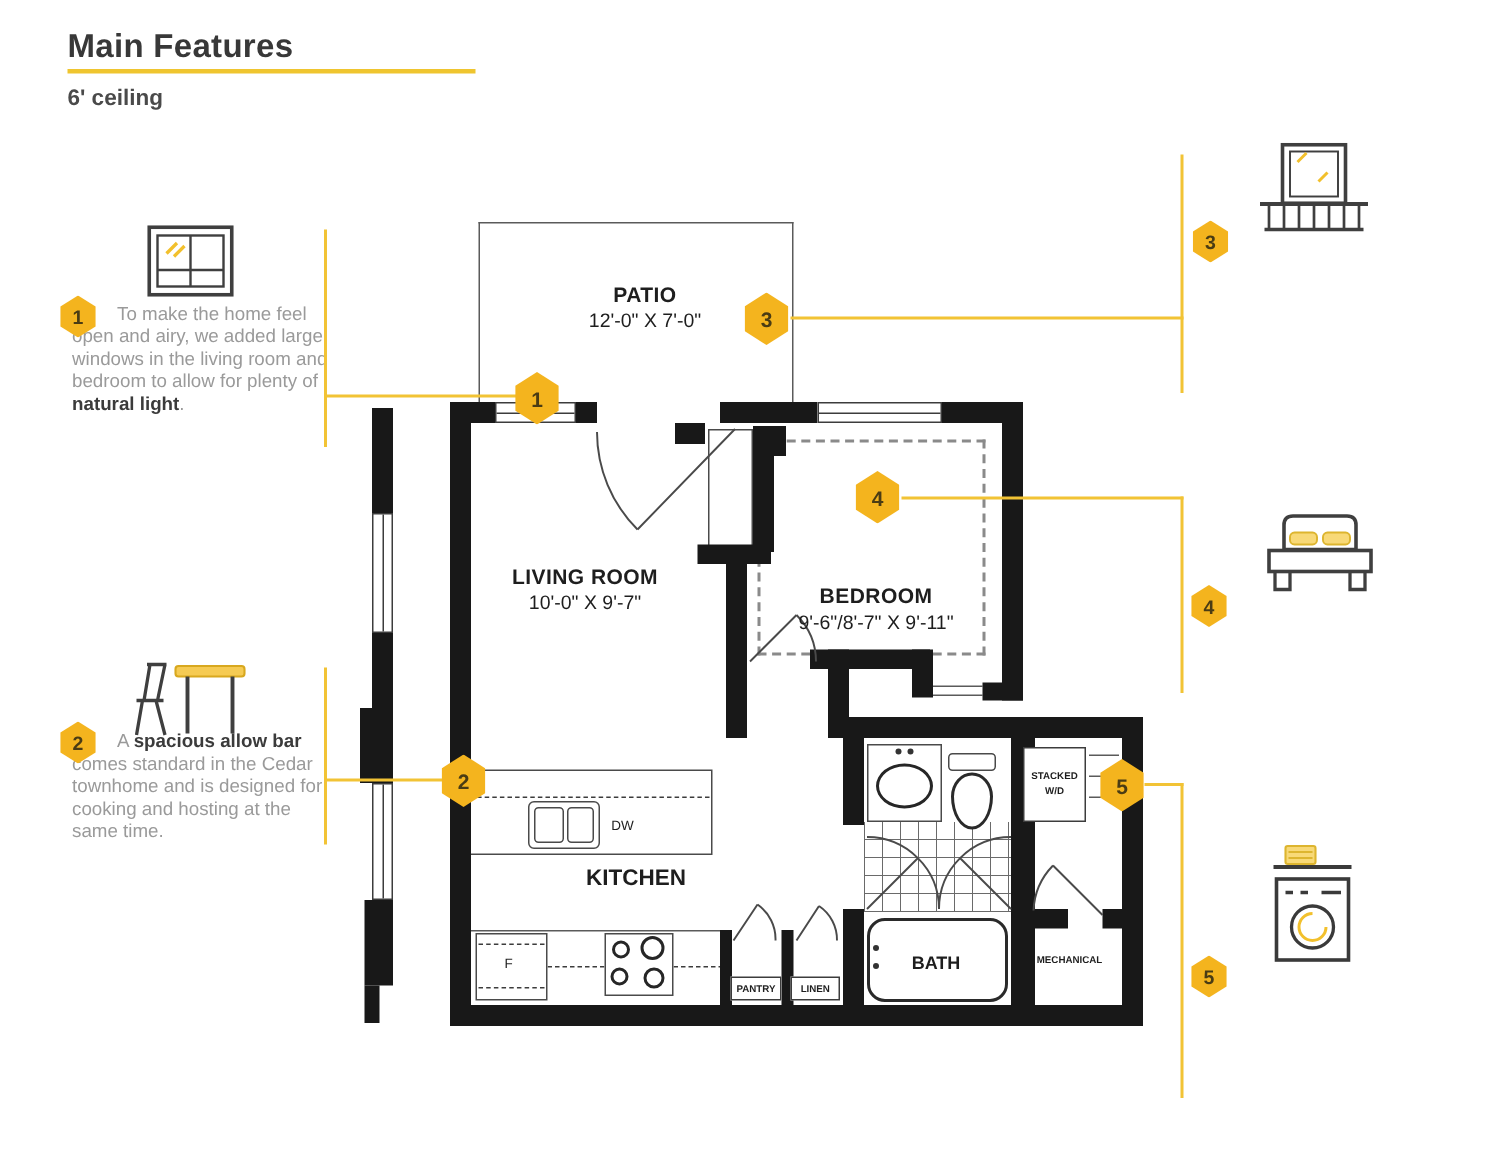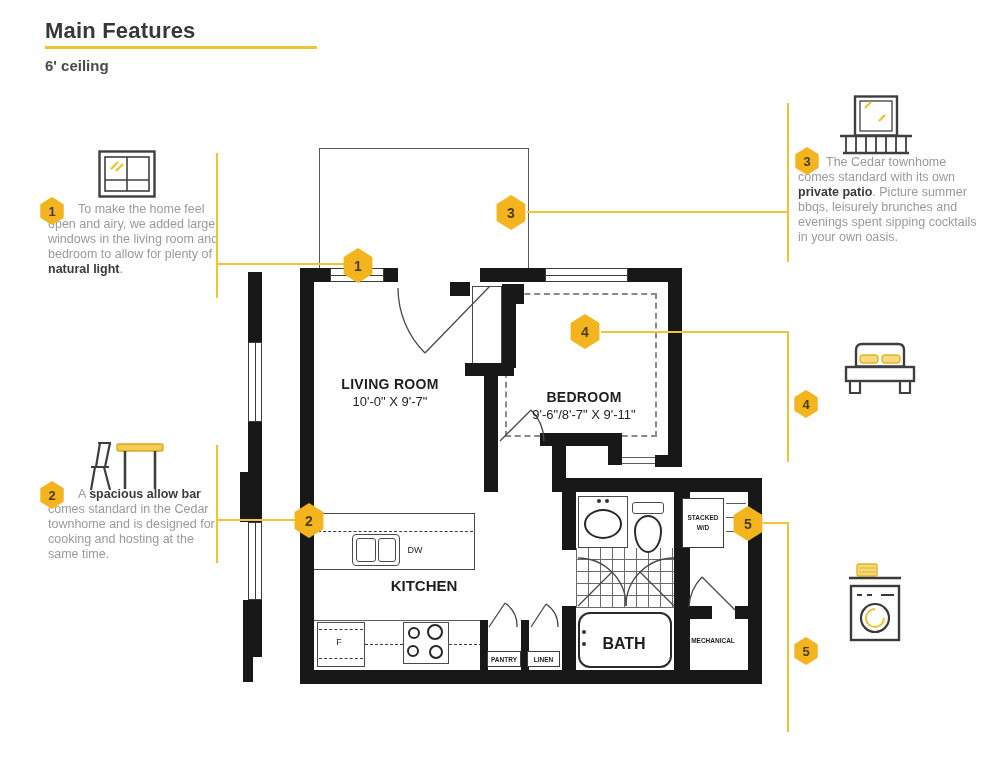--- a/index.html
+++ b/index.html
@@ -93,23 +93,20 @@
     <rect x="17" y="1.5" width="42" height="39" fill="none" stroke="#3f3f3f" stroke-width="2.4"></rect>
     <rect x="22" y="6" width="32" height="30" fill="none" stroke="#3f3f3f" stroke-width="1.3"></rect>
     <path d="M27,13 L33,7 M41,26 L47,20" stroke="#F2C02C" stroke-width="2" fill="none"></path>
     <line x1="2" y1="41" x2="74" y2="41" stroke="#3f3f3f" stroke-width="2.6"></line>
     <path d="M8,41 V58 M18,41 V58 M28,41 V58 M38,41 V58 M48,41 V58 M58,41 V58 M68,41 V58" stroke="#3f3f3f" stroke-width="1.8" fill="none"></path>
     <line x1="5" y1="58" x2="71" y2="58" stroke="#3f3f3f" stroke-width="2.4"></line>
   </svg>
   <div class="hex hex-callout" style="left:794px;top:147px;">
     <span>3</span>
   </div>
-  <p class="callout-text" style="left:798px;top:155px;width:180px;text-indent:28px;">
-    <span>The Cedar townhome comes standard with its own </span><span class="b">private patio</span><span>. Picture summer bbqs, leisurely brunches and evenings spent sipping cocktails in your own oasis.</span>
-  </p>
 
   <svg class="icon" style="left:840px;top:341px;" width="80" height="56" viewBox="0 0 80 56">
     <path d="M16,26 V9 Q16,3 22,3 H58 Q64,3 64,9 V26" fill="none" stroke="#3f3f3f" stroke-width="2.4"></path>
     <rect x="20" y="14" width="18" height="8" rx="3" fill="#F8D977" stroke="#DDB52F" stroke-width="1.3"></rect>
     <rect x="42" y="14" width="18" height="8" rx="3" fill="#F8D977" stroke="#DDB52F" stroke-width="1.3"></rect>
     <line x1="16" y1="25" x2="64" y2="25" stroke="#3f3f3f" stroke-width="1.6"></line>
     <rect x="6" y="26" width="68" height="14" fill="none" stroke="#3f3f3f" stroke-width="2.4"></rect>
     <path d="M10,40 V52 H20 V40 M60,40 V52 H70 V40" fill="none" stroke="#3f3f3f" stroke-width="2.2"></path>
   </svg>
   <div class="hex hex-callout" style="left:793px;top:390px;">
@@ -202,21 +199,21 @@
 
   <div class="labelbox" style="left:487px;top:651px;width:34px;height:16px;font-size:6.5px;">PANTRY</div>
   <div class="labelbox" style="left:527px;top:651px;width:33px;height:16px;font-size:6.5px;">LINEN</div>
 
   <div class="thinrect" style="left:578px;top:496px;width:50px;height:52px;"></div>
   <div class="circle" style="left:584px;top:509px;width:38px;height:30px;"></div>
   <div class="thinrect" style="left:632px;top:502px;width:32px;height:12px;border-radius:3px;"></div>
   <div class="roundrect" style="left:634px;top:515px;width:28px;height:38px;border-radius:50% 50% 50% 50% / 42% 42% 58% 58%;"></div>
   <div class="grid" style="left:576px;top:548px;width:98px;height:60px;"></div>
   <div class="roundrect" style="left:578px;top:612px;width:94px;height:56px;border-radius:12px;z-index:7;"></div>
-  <div class="small-label" style="left:594px;top:635px;width:60px;font-size:16px;z-index:10;">BATH</div>
+  <div class="small-label" style="left:594px;top:635px;width:60px;font-size:12px;z-index:10;">BATH</div>
 
   <div class="labelbox" style="left:682px;top:498px;width:42px;height:50px;font-size:6.5px;text-align:center;padding:2px;line-height:1.5;">STACKED W/D</div>
   <div class="thin" style="left:726px;top:503px;width:20px;height:1px;"></div>
   <div class="thin" style="left:726px;top:517px;width:20px;height:1px;"></div>
   <div class="thin" style="left:726px;top:531px;width:20px;height:1px;"></div>
 
   <div class="small-label" style="left:682px;top:637px;width:62px;font-size:6.5px;">MECHANICAL</div>
 
   <svg class="overlay" width="1003" height="768" viewBox="0 0 1003 768">
     <g fill="none" stroke="#4a4a4a" stroke-width="1.3">
@@ -229,20 +226,24 @@
       <path d="M531,627 L546,604 M546,604 A27,27 0 0 1 558,627"></path>
     </g>
     <g fill="#333">
       <circle cx="599" cy="501" r="2"></circle>
         <circle cx="607" cy="501" r="2"></circle>
       <circle cx="584" cy="632" r="2"></circle>
         <circle cx="584" cy="644" r="2"></circle>
     </g>
   </svg>
 
+  <div class="plan-label" style="left:350px;top:188px;width:160px;">
+    <div class="nm">PATIO</div>
+    <div class="dm">12'-0" X 7'-0"</div>
+  </div>
   <div class="plan-label" style="left:306px;top:376px;width:168px;">
     <div class="nm">LIVING ROOM</div>
     <div class="dm">10'-0" X 9'-7"</div>
   </div>
   <div class="plan-label" style="left:498px;top:389px;width:172px;">
     <div class="nm">BEDROOM</div>
     <div class="dm">9'-6"/8'-7" X 9'-11"</div>
   </div>
   <div class="small-label" style="left:364px;top:577px;width:120px;font-size:15px;">KITCHEN</div>
 

